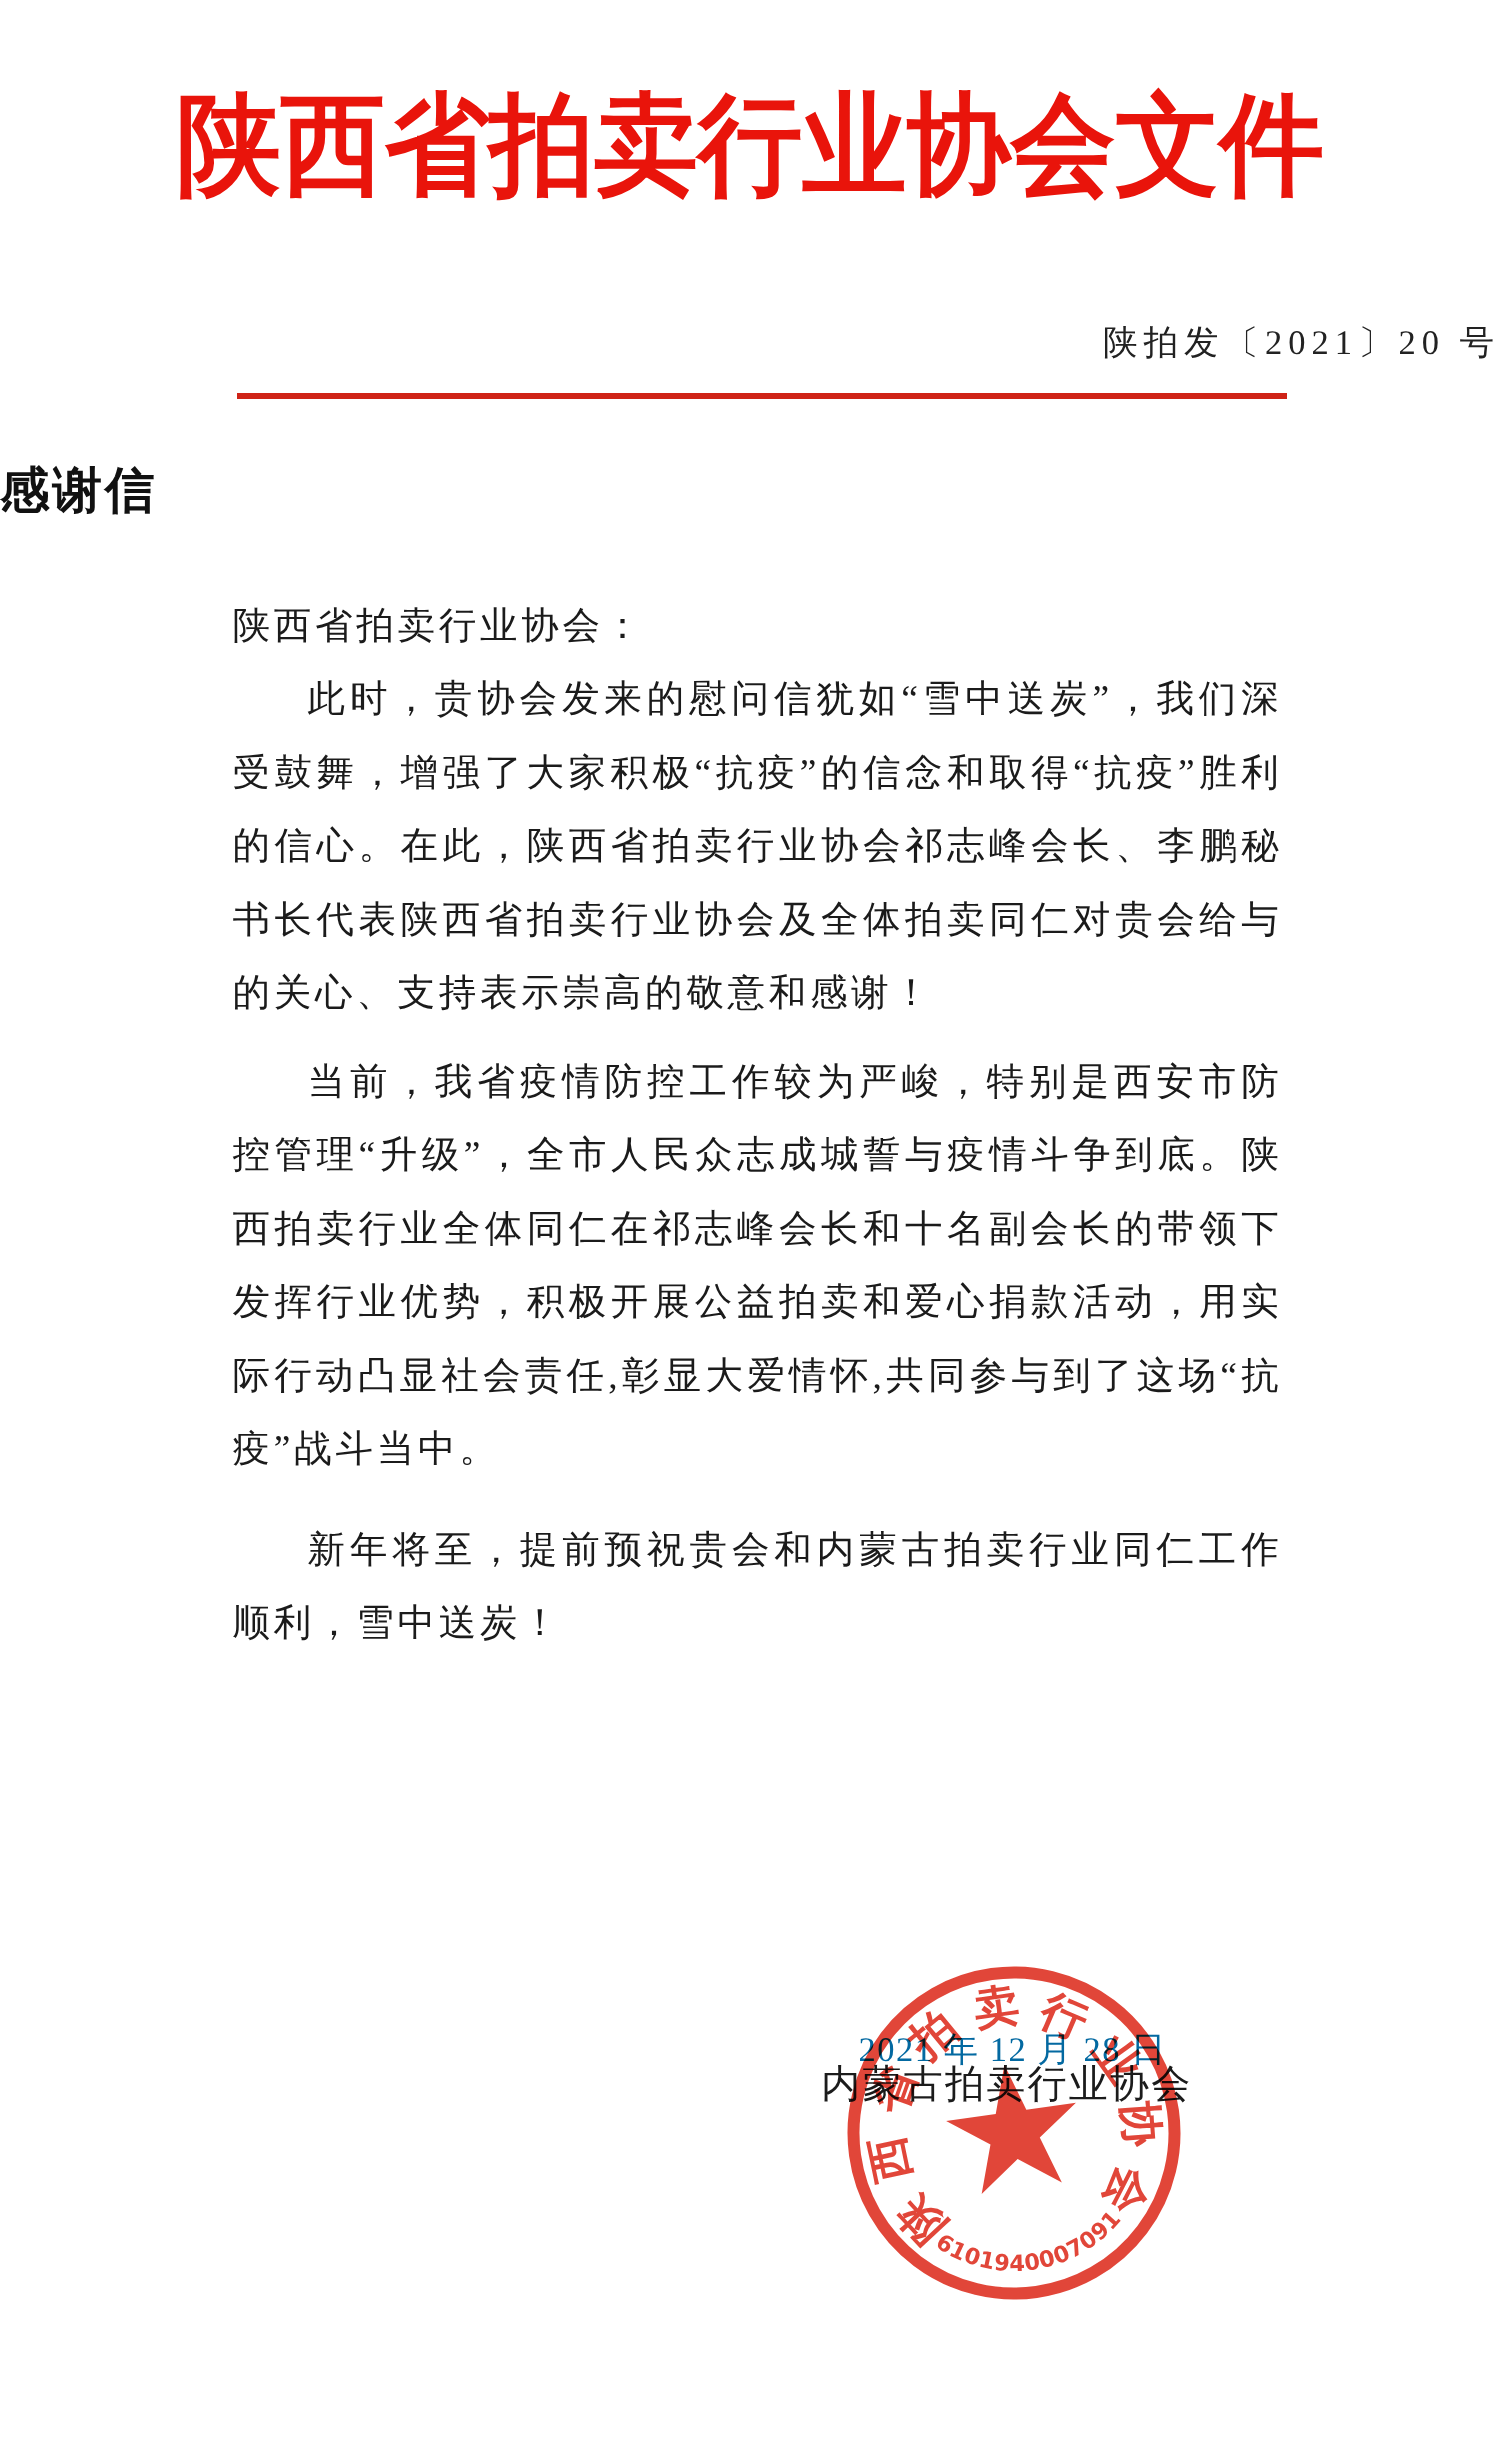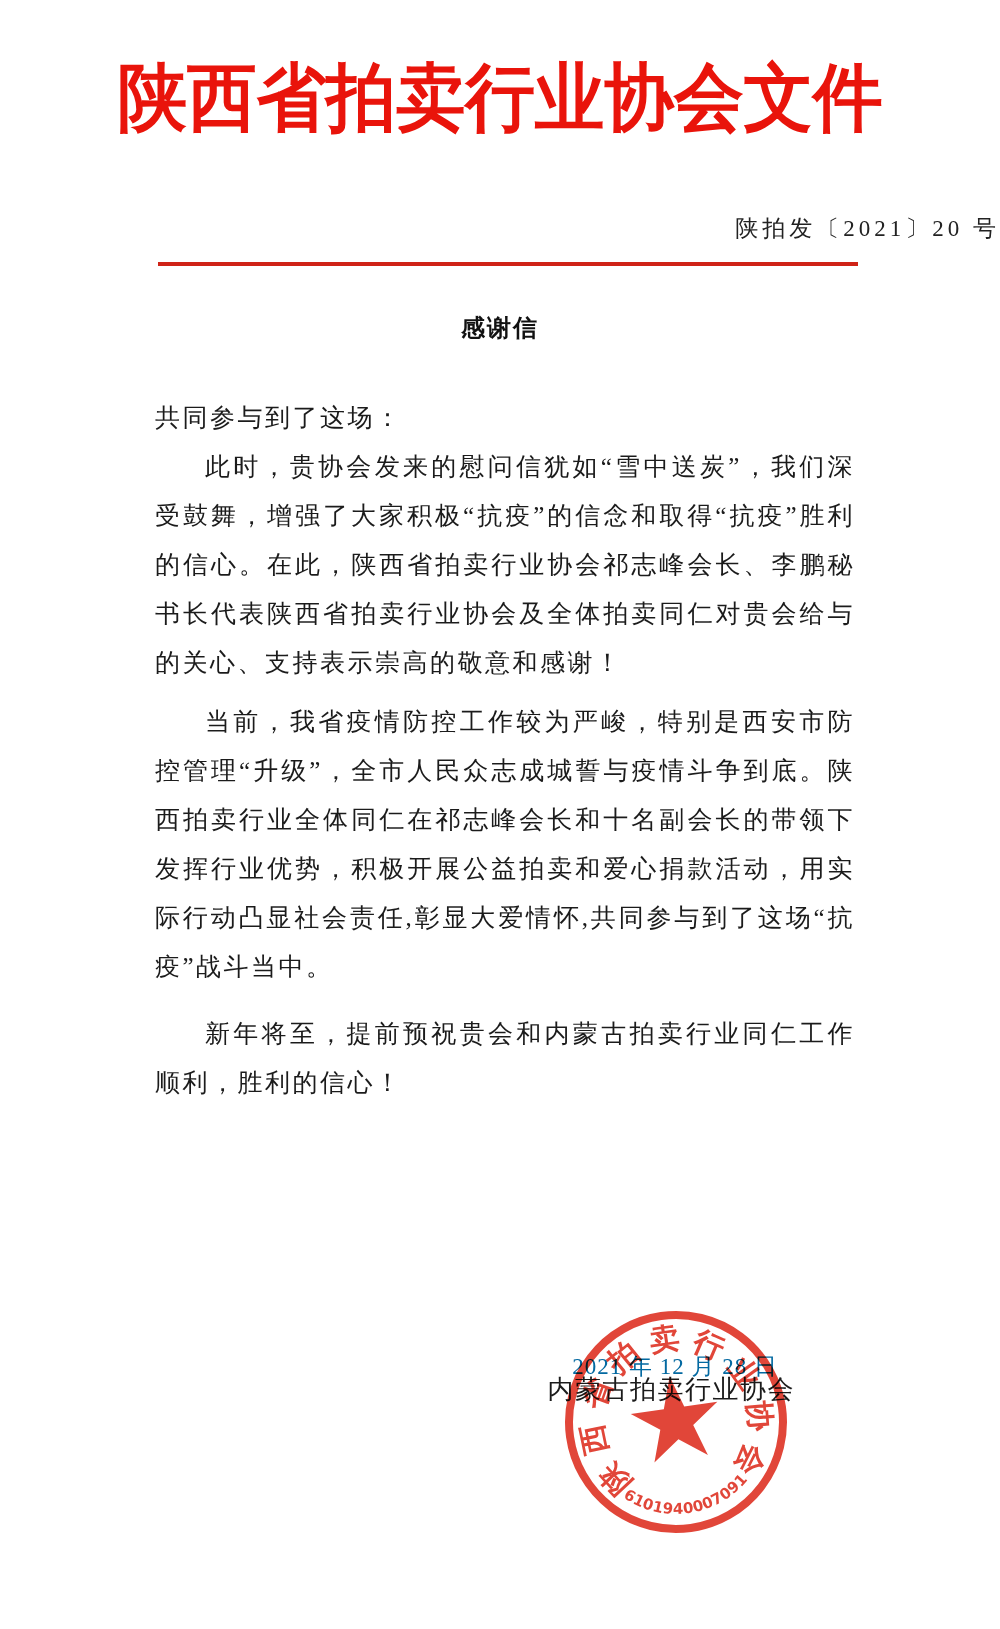--- a/index.html
+++ b/index.html
@@ -38,22 +38,21 @@
   .red-rule{
     margin:18px 0 0 158px;
     width:700px;
     height:4px;
     background:#cf2317;
     border:none;
   }
   
   .letter-title{
     margin:44px 0 0 0;
-    text-align:center;
-    font-size:24px;
+    font-size:33px;
     line-height:37px;
     font-weight:bold;
     letter-spacing:2px;
     color:#111111;
   }
   .letter-body{
     margin:46px 145px 0 155px; 
     font-size:25px;
     line-height:49px;
     letter-spacing:2.5px;
@@ -110,24 +109,24 @@
 
   <h1 class="org-title">陕西省拍卖行业协会文件</h1>
 
   <div class="doc-number">陕拍发〔2021〕20 号</div>
 
   <hr class="red-rule">
 
   <h2 class="letter-title">感谢信</h2>
 
   <div class="letter-body">
-    <p class="salutation">共同参与到了这场：</p>
+    <p class="salutation">陕西省拍卖行业协会：</p>
     <p class="para">此时，贵协会发来的慰问信犹如“雪中送炭”，我们深受鼓舞，增强了大家积极“抗疫”的信念和取得“抗疫”胜利的信心。在此，陕西省拍卖行业协会祁志峰会长、李鹏秘书长代表陕西省拍卖行业协会及全体拍卖同仁对贵会给与的关心、支持表示崇高的敬意和感谢！</p>
     <p class="para">当前，我省疫情防控工作较为严峻，特别是西安市防控管理“升级”，全市人民众志成城誓与疫情斗争到底。陕西拍卖行业全体同仁在祁志峰会长和十名副会长的带领下发挥行业优势，积极开展公益拍卖和爱心捐款活动，用实际行动凸显社会责任,彰显大爱情怀,共同参与到了这场“抗疫”战斗当中。</p>
-    <p class="para para-last">新年将至，提前预祝贵会和内蒙古拍卖行业同仁工作顺利，胜利的信心！</p>
+    <p class="para para-last">新年将至，提前预祝贵会和内蒙古拍卖行业同仁工作顺利，雪中送炭！</p>
   </div>
 
   <div class="sign-name">内蒙古拍卖行业协会</div>
 
   <div class="sign-date">2021 年 12 月 28 日</div>
 
   <svg class="seal" viewBox="-126 -126 252 252" xmlns="http://www.w3.org/2000/svg">
     <g id="seal-root" transform="rotate(-8)">
       <circle id="seal-circle" cx="0" cy="0" r="107" fill="none" stroke-width="8" stroke="#dd2a1b"></circle>
       <polygon id="seal-star" points="0,-46 10.3,-14.2 43.7,-14.2 16.6,5.4 27,37.2 0,17.5 -27,37.2 -16.6,5.4 -43.7,-14.2 -10.3,-14.2" fill="#dd2a1b"></polygon>

